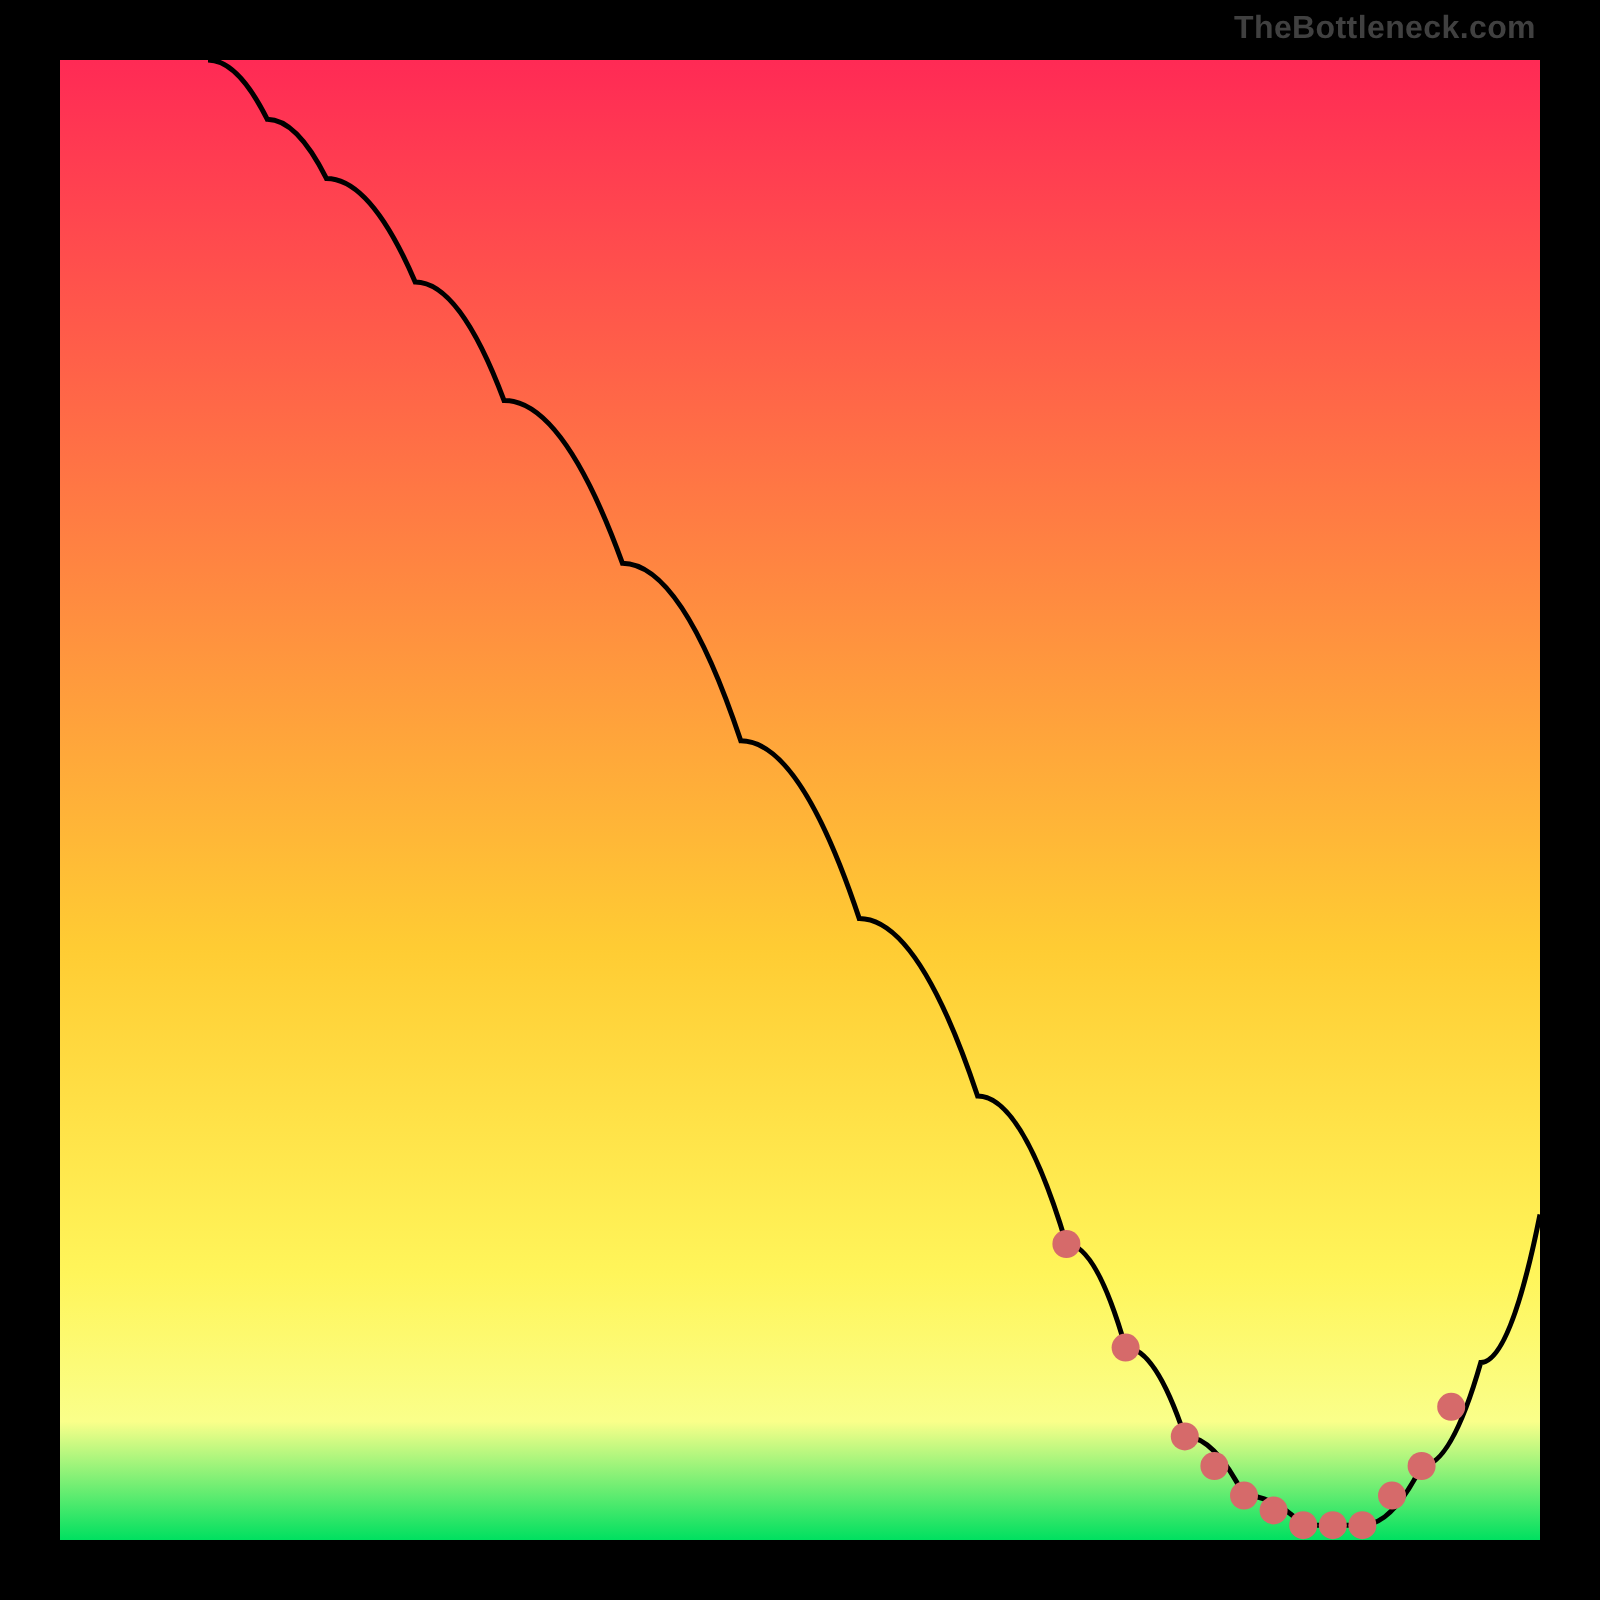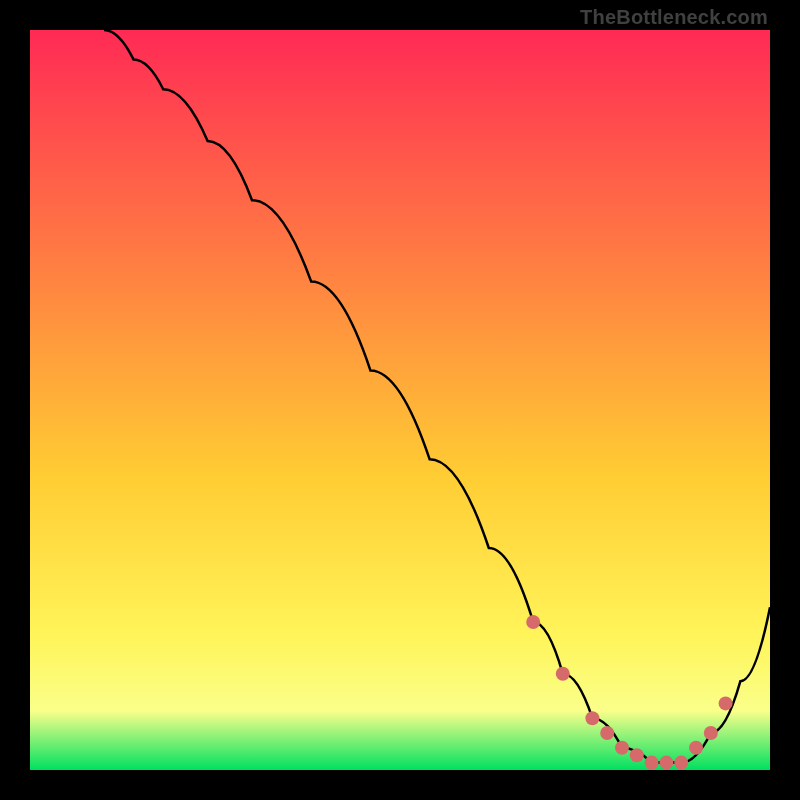--- a/index.html
+++ b/index.html
@@ -35,21 +35,21 @@
       #fff55a 82%,
       #faff8a 92%,
       #00e060 100%
     );
   }
   .attribution {
     position: absolute;
     top: 6px;
     right: 32px;
     color: #404040;
-    font-size: 20px;
+    font-size: 16px;
     font-weight: 600;
     letter-spacing: 0.2px;
   }
   svg.curve {
     position: absolute;
     left: 0;
     top: 0;
     width: 740px;
     height: 740px;
   }

